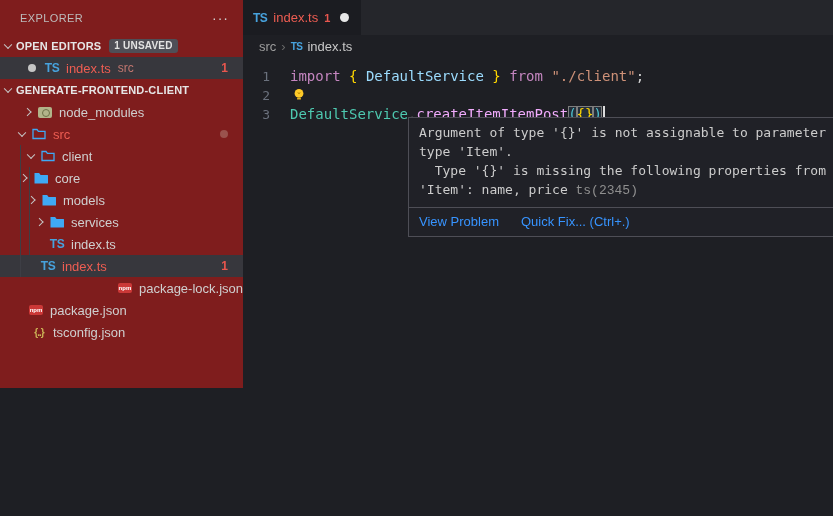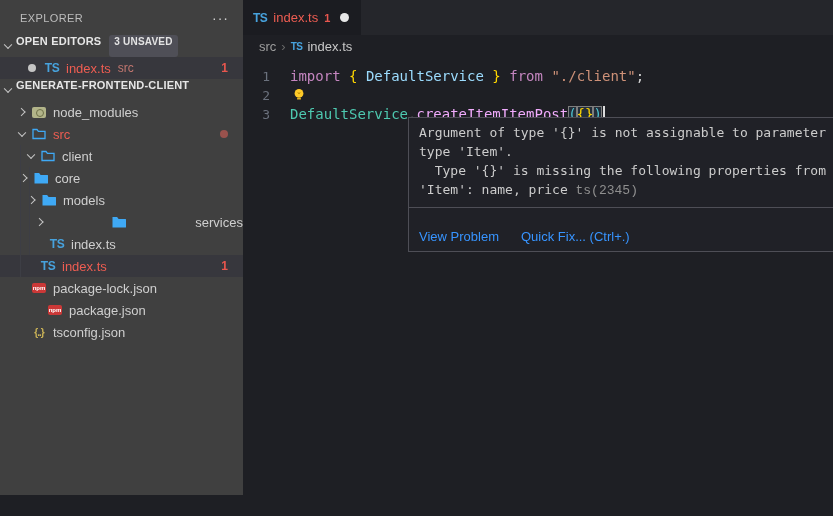--- a/index.html
+++ b/index.html
@@ -1,25 +1,25 @@
 <!DOCTYPE html>
 <html><head>
 <meta charset="utf-8">
 <style>
   * { margin:0; padding:0; box-sizing:border-box; }
   html,body { width:833px; height:516px; overflow:hidden; }
   body { background:#1e1f24; font-family:"Liberation Sans", sans-serif; position:relative;
          -webkit-font-smoothing:antialiased; }
 
   
-  .sidebar { position:absolute; left:0; top:0; width:243px; height:495px; background:#404040; z-index:2; }
+  .sidebar { position:absolute; left:0; top:0; width:243px; height:388px; background:#7f1d1d; z-index:2; }
   .sb-title { height:35px; display:flex; align-items:center; justify-content:space-between;
               padding:0 14px 0 20px; font-size:11px; color:#bdbdbd; letter-spacing:.4px; }
   .sb-title .dots { color:#cfcfcf; font-size:14px; letter-spacing:1px; cursor:pointer; line-height:10px; }
-  .sect { height:22px; display:flex; font-size:11px; font-weight:bold;
+  .sect { height:22px; display:flex; align-items:center; font-size:11px; font-weight:bold;
           color:#e6e6e6; cursor:pointer; letter-spacing:.2px; }
   .row { height:22px; display:flex; align-items:center; font-size:13px; color:#cfcfcf; cursor:pointer;
          position:relative; white-space:nowrap; }
   .row.sel { background:#37373d; }
   .lbl-err { color:#ee5d52; }
   .desc { font-size:12px; color:#c1766f; margin-left:7px; }
   .count { margin-left:auto; margin-right:15px; color:#e8564e; font-size:12px; font-weight:bold; }
   .badge-pill { background:#4f4f57; color:#e3e3e3; font-size:10px; font-weight:bold;
                 padding:2px 5px; border-radius:3px; margin-left:8px; line-height:1; }
   .chev { width:16px; height:22px; position:relative; flex:none; }
@@ -70,56 +70,56 @@
 
   
   .tooltip { position:absolute; left:408px; top:117px; width:562px; background:#202127;
              border:1px solid #4e4e56; z-index:5; }
   .tt-msg { padding:5px 10px 7px; font-family:"DejaVu Sans Mono", monospace; font-size:13px;
             line-height:19px; color:#cccccc; }
   .tt-msg div { white-space:pre; }
   .tt-code { color:#8f8f8f;font-family:Liberation Mono, monospace; }
   .tt-foot { border-top:1px solid #4e4e56; padding:6px 10px 7px; display:flex; gap:22px;
              font-size:13px; }
-  .tt-link { color:#3794ff; cursor:pointer;margin-top:15px; }
+  .tt-link { color:#3794ff; cursor:pointer; }
 </style>
 </head>
 <body>
 
 <div class="sidebar">
   <div class="sb-title">
     <span>EXPLORER</span>
     <span class="dots">···</span>
   </div>
 
   <div class="sect">
     <span class="chev down"></span>
     <span>OPEN EDITORS</span>
-    <span class="badge-pill">3 UNSAVED</span>
+    <span class="badge-pill">1 UNSAVED</span>
   </div>
 
   <div id="open-editor-list">
       <div class="row sel" style="padding-left: 28px;">
         <span class="dot-mod"></span>
         <span class="fi" style="margin-left: 7px;">
           <span class="ts-ic">TS</span>
         </span>
         <span class="lbl-err">index.ts</span>
         <span class="desc">src</span>
         <span class="count">1</span>
       </div>
     </div>
 
   <div class="sect">
     <span class="chev down"></span>
     <span>GENERATE-FRONTEND-CLIENT</span>
   </div>
 
   <div id="tree">
-      <div class="row" style="padding-left: 14px;">
+      <div class="row" style="padding-left: 20px;">
         <span class="chev right"></span>
         <span class="fi">
           <span class="nm-ic"></span>
         </span>
         <span>node_modules</span>
       </div>
       <div class="row" style="padding-left: 14px;">
         <span class="chev down"></span>
         <span class="fi">
           <svg width="14" height="12" viewBox="0 0 14 12">
@@ -149,21 +149,21 @@
       </div>
       <div class="row" style="padding-left: 24px;">
         <span class="chev right"></span>
         <span class="fi">
           <svg width="14" height="12" viewBox="0 0 14 12">
             <path d="M0.5 1 h4.6 l1.5 1.9 h6.9 a0.5 0.5 0 0 1 0.5 0.5 v7.6 a0.5 0.5 0 0 1 -0.5 0.5 h-13 z" fill="#3fa9f5"></path>
           </svg>
         </span>
         <span>models</span>
       </div>
-      <div class="row" style="padding-left: 32px; justify-content: space-between;">
+      <div class="row" style="padding-left: 32px;">
         <span class="chev right"></span>
         <span class="fi">
           <svg width="14" height="12" viewBox="0 0 14 12">
             <path d="M0.5 1 h4.6 l1.5 1.9 h6.9 a0.5 0.5 0 0 1 0.5 0.5 v7.6 a0.5 0.5 0 0 1 -0.5 0.5 h-13 z" fill="#3fa9f5"></path>
           </svg>
         </span>
         <span>services</span>
       </div>
       <div class="row" style="padding-left: 32px;">
         <span class="chev none"></span>
@@ -173,28 +173,28 @@
         <span>index.ts</span>
       </div>
       <div class="row sel" style="padding-left: 23px;">
         <span class="chev none"></span>
         <span class="fi">
           <span class="ts-ic">TS</span>
         </span>
         <span class="lbl-err">index.ts</span>
         <span class="count">1</span>
       </div>
-      <div class="row" style="padding-left: 14px;">
+      <div class="row" style="padding-left: 14px; justify-content: flex-end;">
         <span class="chev none"></span>
         <span class="fi">
           <span class="npm-ic">npm</span>
         </span>
         <span>package-lock.json</span>
       </div>
-      <div class="row" style="padding-left: 30px;">
+      <div class="row" style="padding-left: 11px;">
         <span class="chev none"></span>
         <span class="fi">
           <span class="npm-ic">npm</span>
         </span>
         <span>package.json</span>
       </div>
       <div class="row" style="padding-left: 14px;">
         <span class="chev none"></span>
         <span class="fi">
           <span class="cfg-ic">{..}</span>

